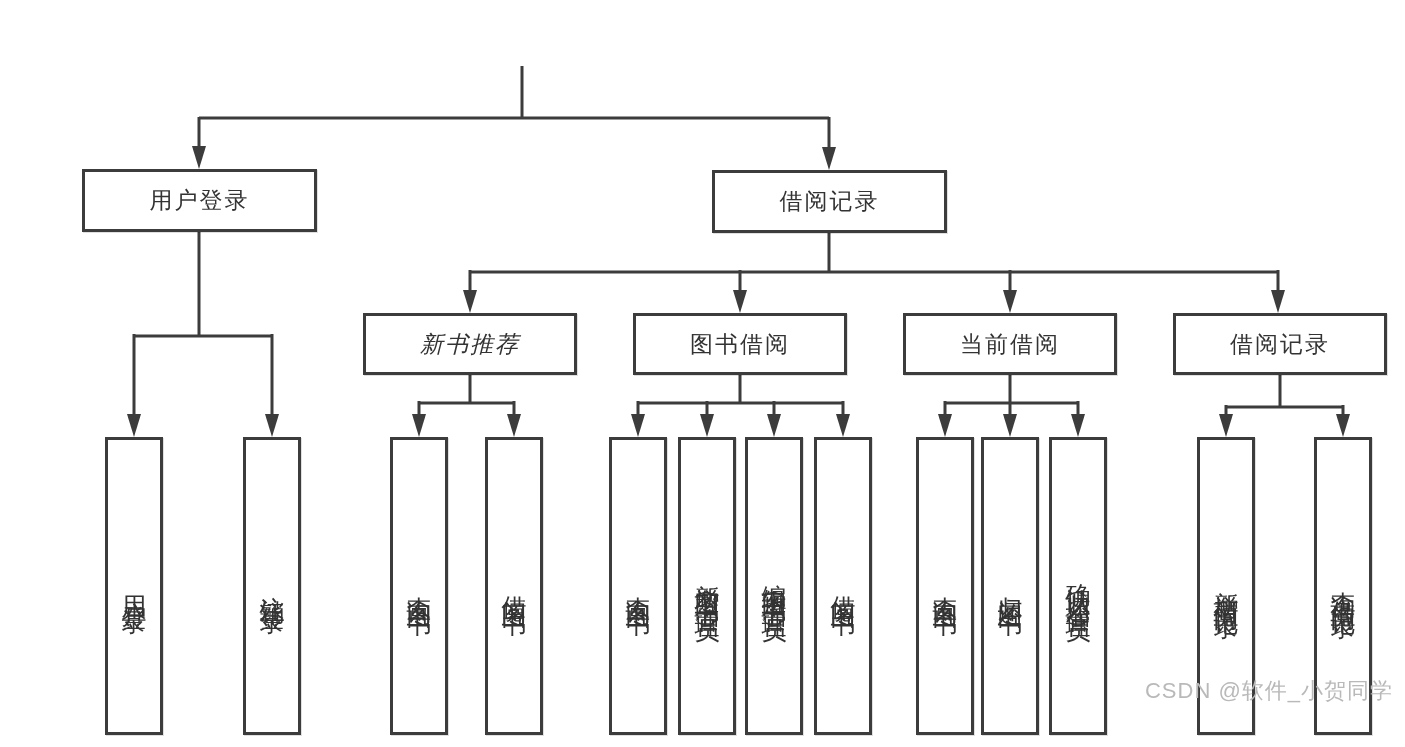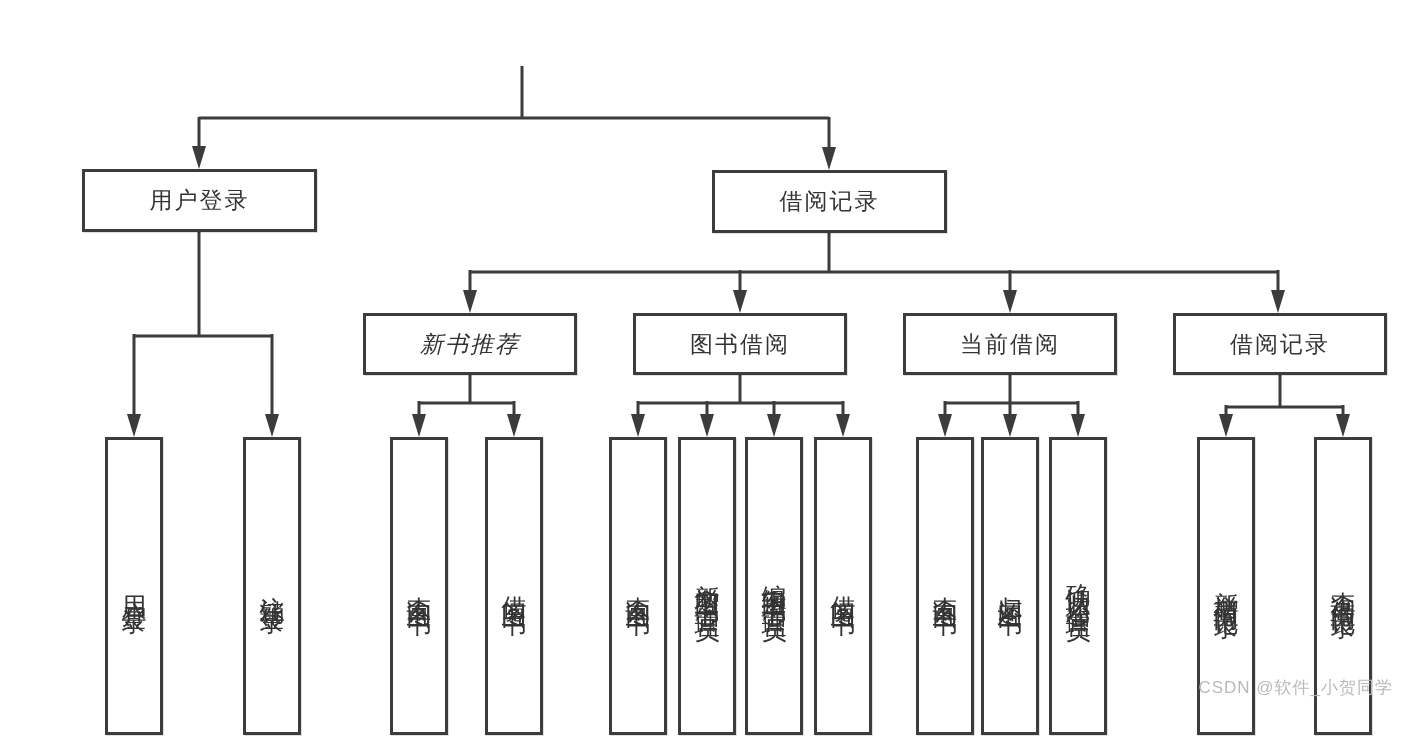--- a/index.html
+++ b/index.html
@@ -40,21 +40,21 @@
     writing-mode: vertical-rl;
     font-size: 25px;
     letter-spacing: 5px;
     line-height: 1;
     white-space: nowrap;
   }
   .watermark {
     position: absolute;
     top: 676px;
     right: 12px;
-    font-size: 17px;
+    font-size: 22px;
     letter-spacing: 1px;
     color: #b9b9b9;
     white-space: nowrap;
   }
   .wire {
     stroke: #3c3c3c;
     stroke-width: 3;
     fill: none;
   }
   .arrow {

